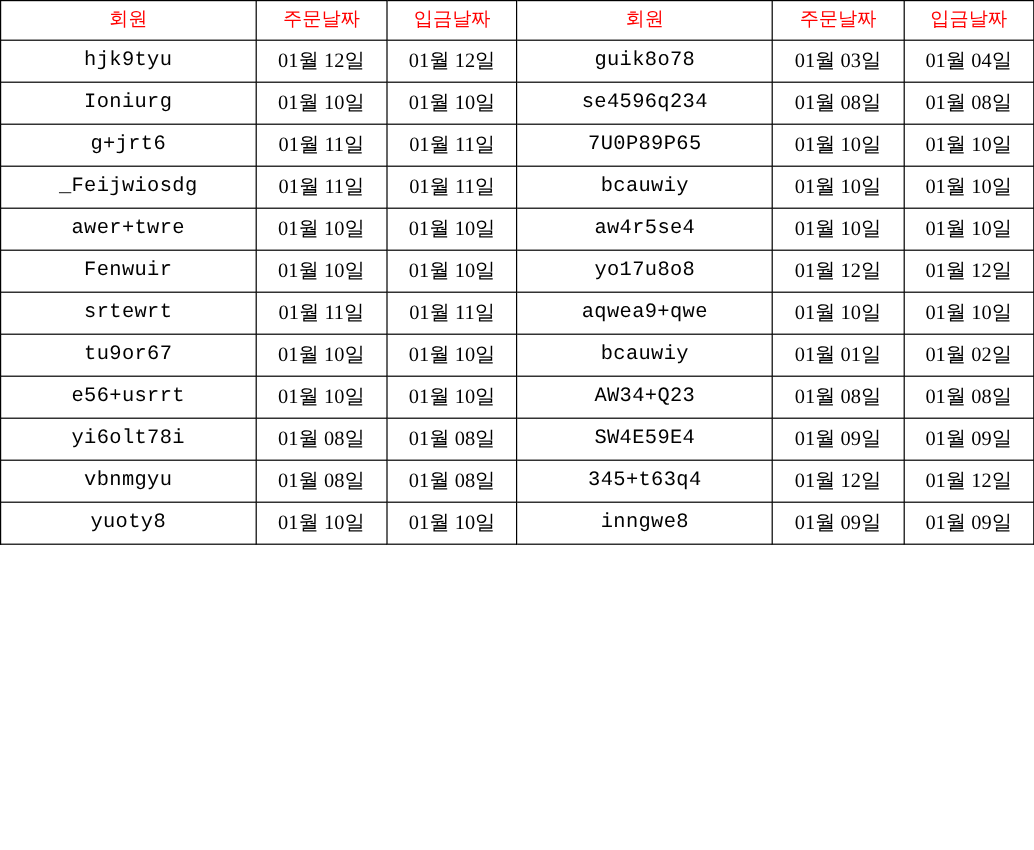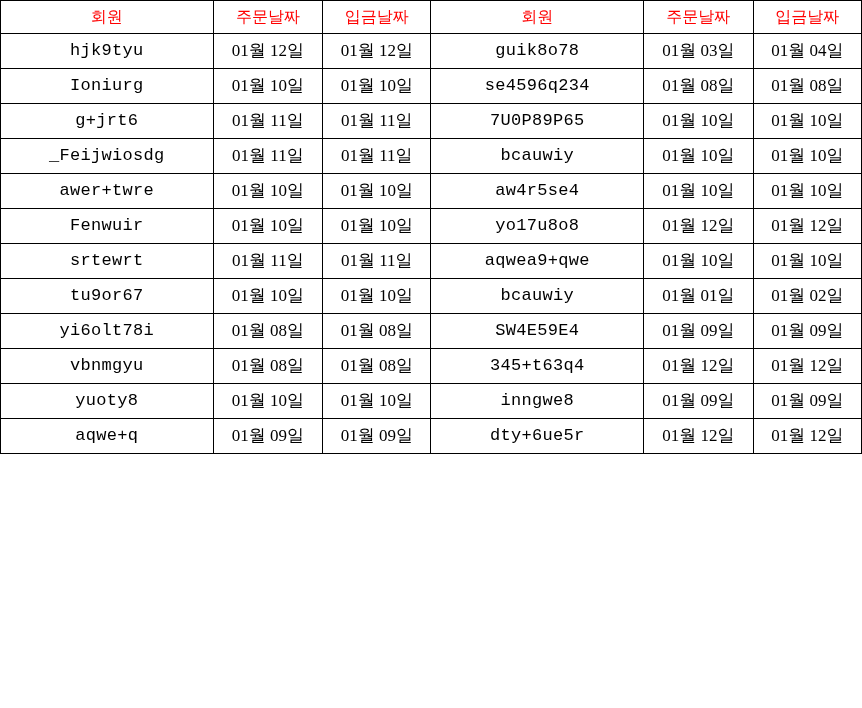--- a/index.html
+++ b/index.html
@@ -135,20 +135,28 @@
       </tr>
       <tr>
         <td class="cell-member">tu9or67</td>
         <td class="cell-date">01월 10일</td>
         <td class="cell-date">01월 10일</td>
         <td class="cell-member">bcauwiy</td>
         <td class="cell-date">01월 01일</td>
         <td class="cell-date">01월 02일</td>
       </tr>
       <tr>
+        <td class="cell-member">e56+usrrt</td>
+        <td class="cell-date">01월 10일</td>
+        <td class="cell-date">01월 10일</td>
+        <td class="cell-member">AW34+Q23</td>
+        <td class="cell-date">01월 08일</td>
+        <td class="cell-date">01월 08일</td>
+      </tr>
+      <tr>
         <td class="cell-member">yi6olt78i</td>
         <td class="cell-date">01월 08일</td>
         <td class="cell-date">01월 08일</td>
         <td class="cell-member">SW4E59E4</td>
         <td class="cell-date">01월 09일</td>
         <td class="cell-date">01월 09일</td>
       </tr>
       <tr>
         <td class="cell-member">vbnmgyu</td>
         <td class="cell-date">01월 08일</td>
@@ -158,22 +166,14 @@
         <td class="cell-date">01월 12일</td>
       </tr>
       <tr>
         <td class="cell-member">yuoty8</td>
         <td class="cell-date">01월 10일</td>
         <td class="cell-date">01월 10일</td>
         <td class="cell-member">inngwe8</td>
         <td class="cell-date">01월 09일</td>
         <td class="cell-date">01월 09일</td>
       </tr>
-      <tr>
-        <td class="cell-member">aqwe+q</td>
-        <td class="cell-date">01월 09일</td>
-        <td class="cell-date">01월 09일</td>
-        <td class="cell-member">dty+6ue5r</td>
-        <td class="cell-date">01월 12일</td>
-        <td class="cell-date">01월 12일</td>
-      </tr>
     </tbody>
 </table>
 
 </body></html>

